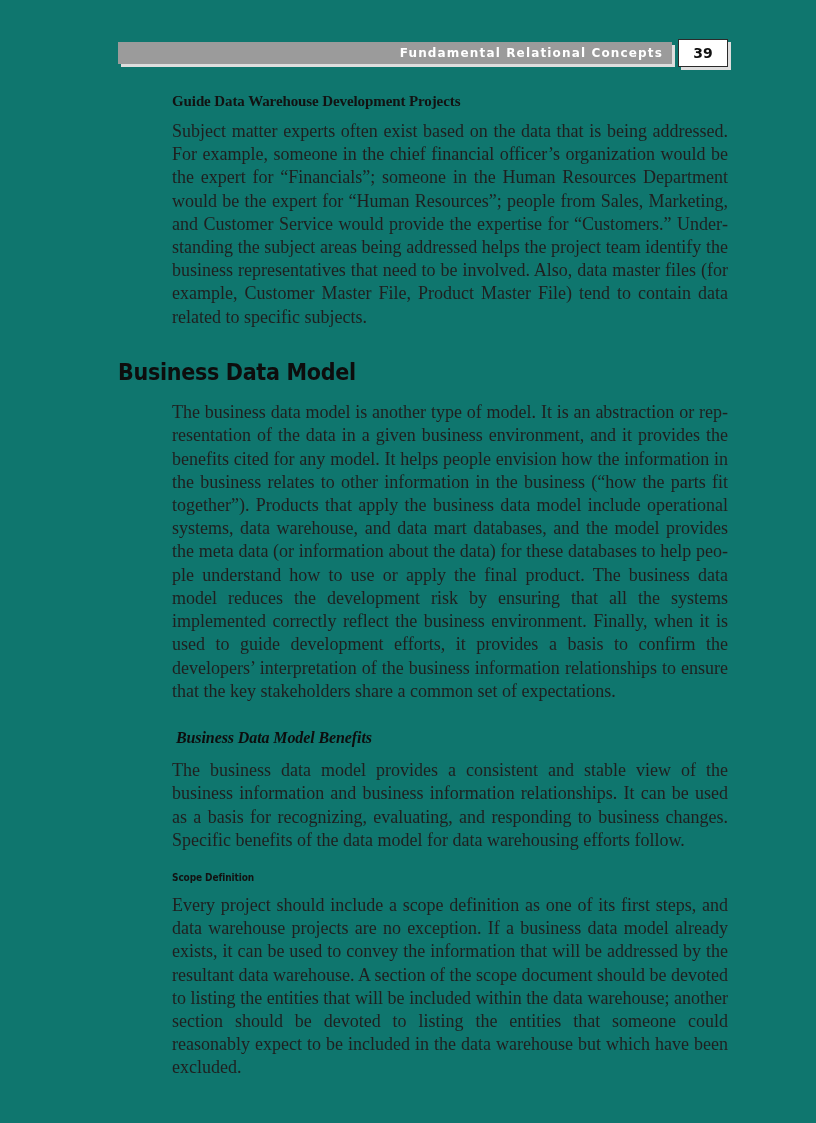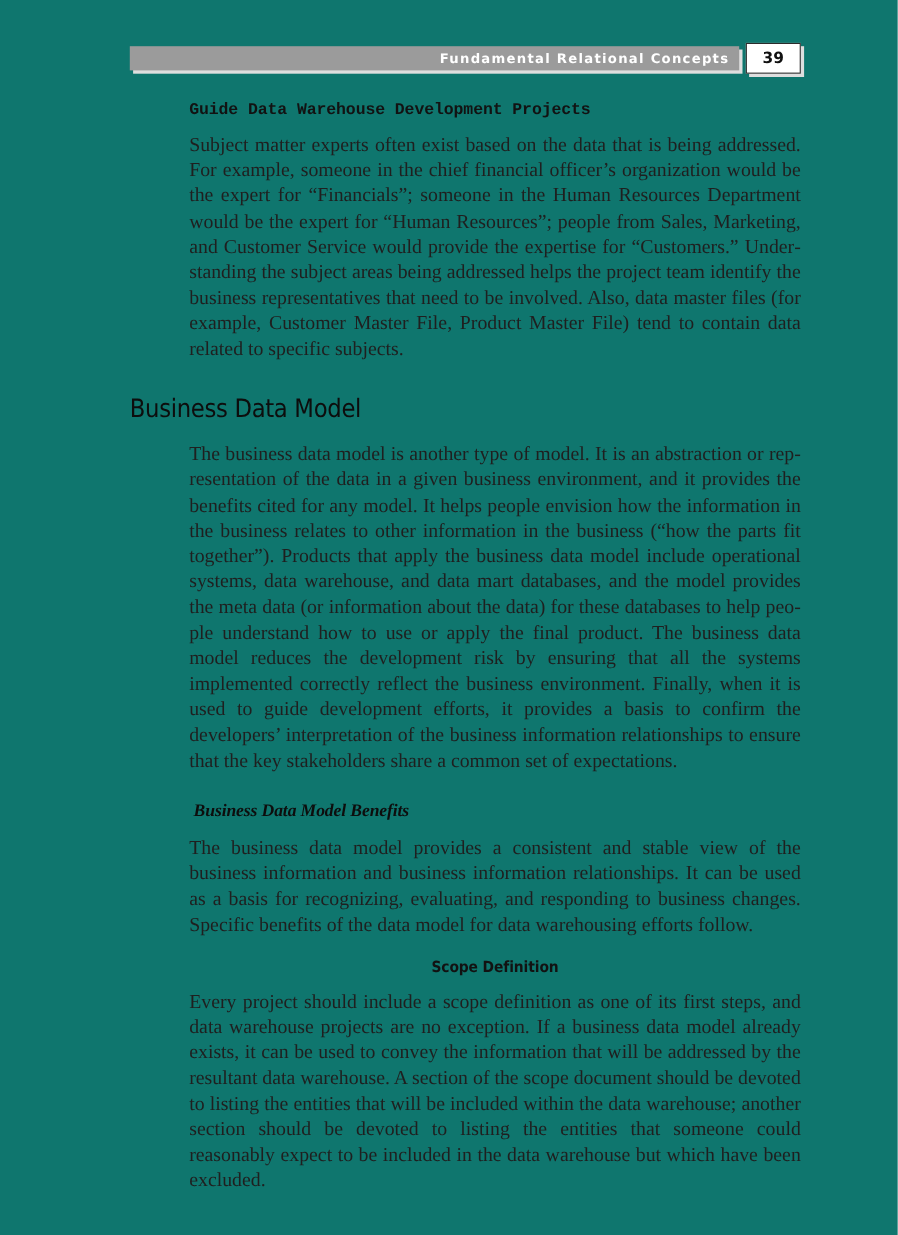--- a/index.html
+++ b/index.html
@@ -94,32 +94,32 @@
     line-height: 23.2px;
     text-align: justify;
     text-justify: inter-word;
     hyphens: manual;
     color: #1f1f1f;
   }
 
   
   h3.sub-head {
     margin: 0 0 10px 54px;
-    font-family: Liberation Mono, monospace;
+    font-family: Liberation Serif, serif;
     font-weight: bold;
     font-size: 15px;
     letter-spacing: -0.1px;
     color: #121212;
     line-height: 1.2;
   }
 
   h1.section-head {
     margin: 0 0 16px 0;
     font-family: "DejaVu Sans Condensed", "DejaVu Sans", "Liberation Sans", sans-serif;
-    font-weight: normal;
+    font-weight: bold;
     font-size: 23px;
     letter-spacing: -0.3px;
     color: #0d0d0d;
     line-height: 1.15;
   }
 
   h2.subsection-head {
     margin: 0 0 12px 58px;
     font-family: Liberation Serif, serif;
     font-weight: bold;
@@ -127,25 +127,24 @@
     font-size: 16px;
     letter-spacing: -0.1px;
     color: #0d0d0d;
     line-height: 1.2;
   }
 
   h4.minor-head {
     margin: 0 0 10px 54px;
     font-family: "DejaVu Sans Condensed", "DejaVu Sans", "Liberation Sans", sans-serif;
     font-weight: bold;
-    font-size: 14px;
+    font-size: 10px;
     letter-spacing: -0.1px;
     color: #121212;
     line-height: 1.2;
-    text-align: center;
   }
 
   .gap-lg { height: 30px; }
   .gap-md { height: 25px; }
   .gap-sm { height: 20px; }
 </style>
 </head>
 <body>
 
 <div class="page">

